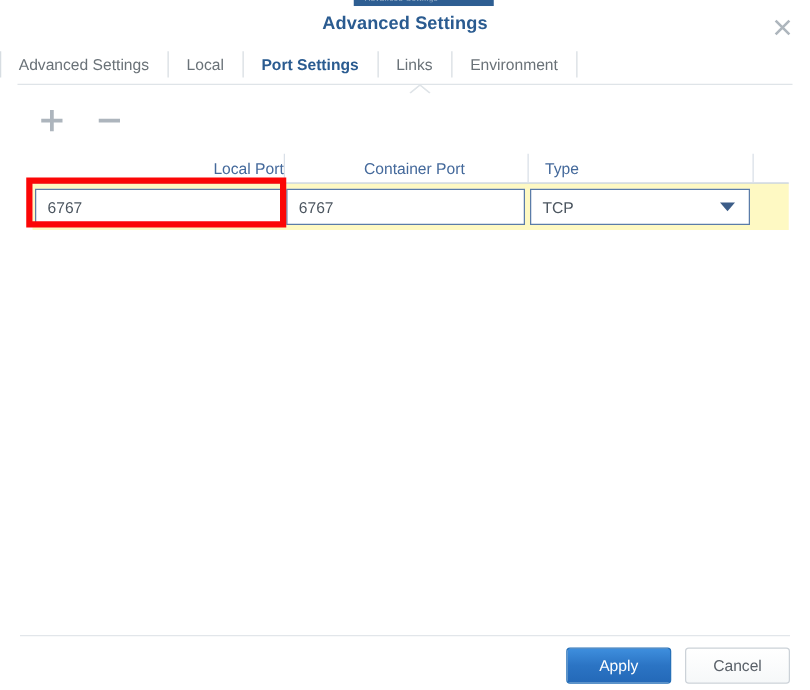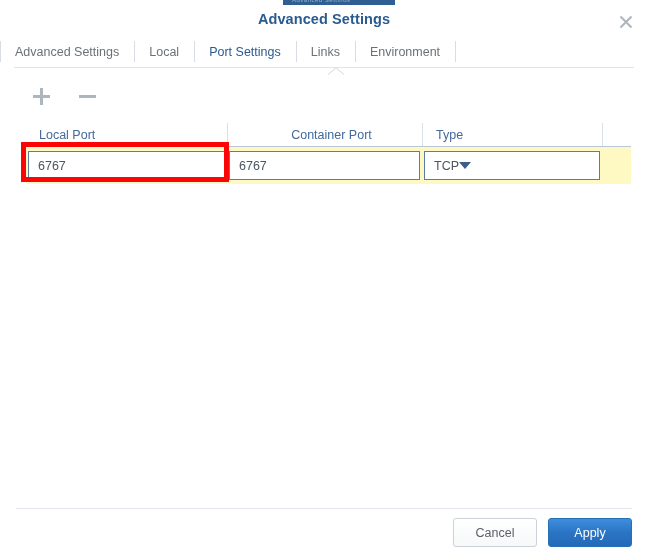--- a/index.html
+++ b/index.html
@@ -109,21 +109,21 @@
     position: absolute;
     left: 0;
     top: 5px;
     bottom: 5px;
     width: 1px;
     background: #d7dde2;
   }
   #tabstrip .tab:first-child::before { background: #d7dde2; }
   #tabstrip .tab.active {
     color: #2a5b90;
-    font-weight: normal;
+    font-weight: bold;
   }
   #tabstrip .tab-end-rule {
     position: relative;
     width: 1px;
   }
   #tabstrip .tab-end-rule::before {
     content: "";
     position: absolute;
     left: 0;
     top: 5px;
@@ -202,21 +202,21 @@
     box-sizing: border-box;
     font-size: 12.5px;
     color: #44699b;
     padding-left: 13px;
     display: flex;
     align-items: center;
     border-right: 1px solid #d9e0e8;
     height: 23px;
   }
   #grid-header .hcell:last-child { border-right: none; }
-  .col-local { width: 202px; }
+  .col-local { width: 202px; justify-content: flex-end; }
   .col-container { width: 195px; justify-content: center; }
   .col-type { width: 180px; }
   .col-spacer { width: 28px; }
 
   #grid-row {
     position: relative;
     height: 37px;
     display: flex;
     align-items: center;
     background: #fef9c3;
@@ -241,20 +241,21 @@
     border: 1px solid #5b7ca8;
     display: flex;
     align-items: center;
     padding: 0 9px;
     font-size: 12.5px;
     color: #4c5660;
     cursor: text;
   }
   .field.select {
     cursor: pointer;
+    justify-content: space-between;
     padding-right: 11px;
   }
   .caret-down {
     width: 0; height: 0;
     border-left: 6px solid transparent;
     border-right: 6px solid transparent;
     border-top: 7px solid #3c5d88;
   }
 
   
@@ -398,21 +399,21 @@
       </div>
       <div class="cell spacer"></div>
     </div>
 
   </div>
 
   <div id="annotation-box"></div>
 
   <div id="footer-divider"></div>
   <div id="footer">
+    <div class="btn primary">
+      <span>Apply</span>
+    </div>
     <div class="btn secondary">
       <span>Cancel</span>
     </div>
-    <div class="btn primary">
-      <span>Apply</span>
-    </div>
   </div>
 
 </div>
 
 </body></html>

